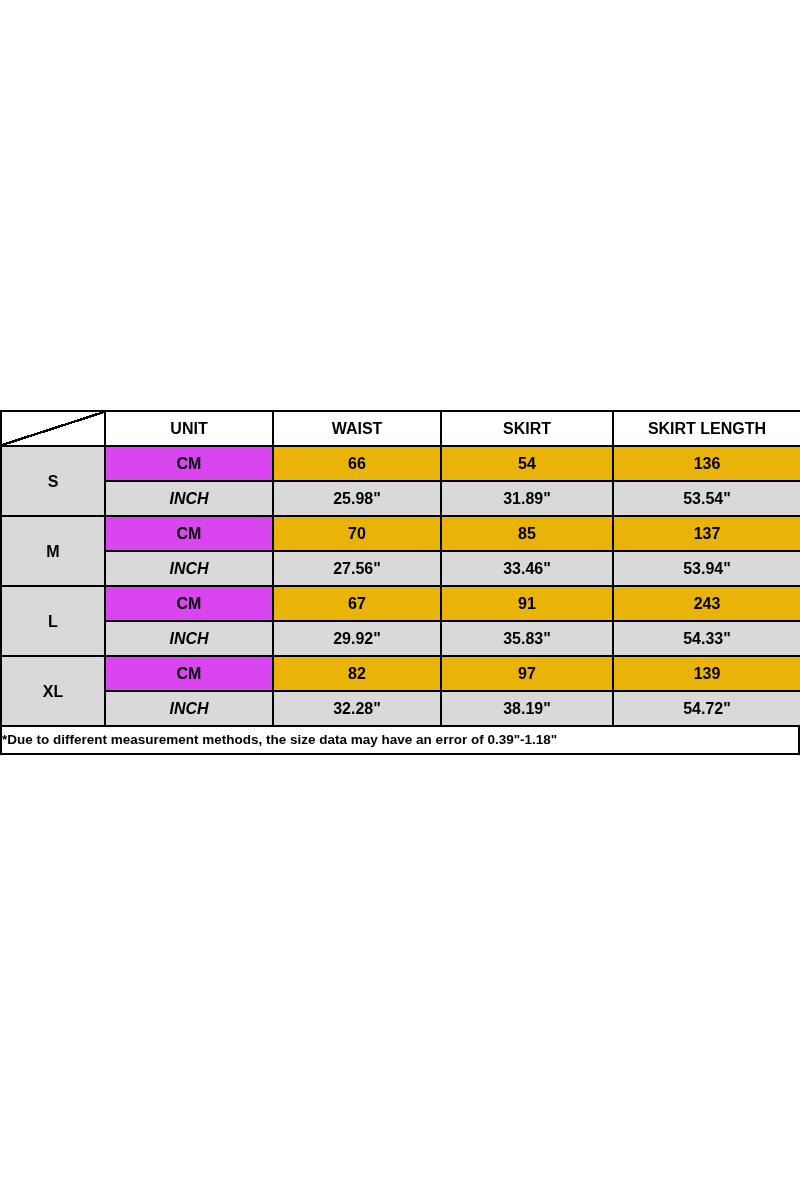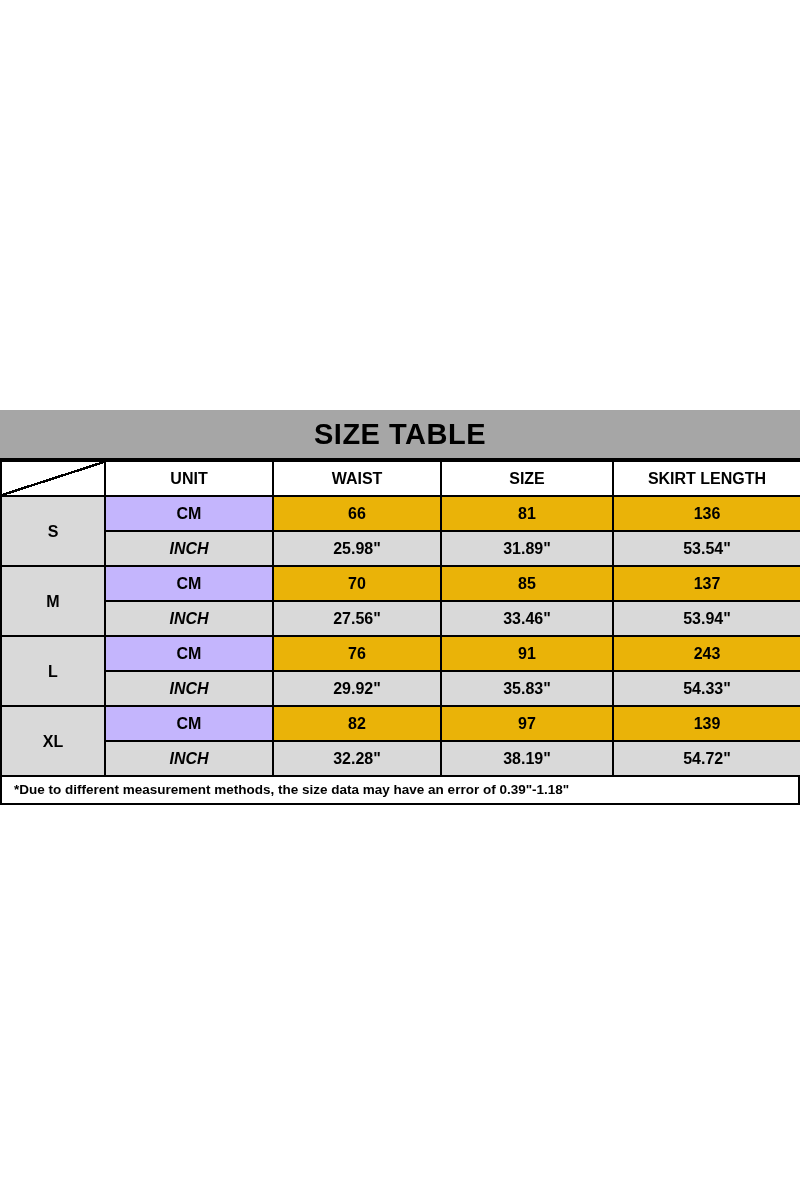--- a/index.html
+++ b/index.html
@@ -77,65 +77,64 @@
   }
 
   td.size-cell {
     background: #d9d9d9;
     font-size: 24px;
   }
 
   tr.row-cm td.data { background: #eab308; }
   tr.row-inch td.data { background: #d9d9d9; }
   tr.row-inch td.unit { background: #d9d9d9; font-style: italic; }
-  tr.row-cm td.unit { background: #c4b5fd; }
+  tr.row-cm td.unit { background: #d946ef; }
 
   .note {
     border-left: 2px solid #000000;
     border-right: 2px solid #000000;
     border-bottom: 2px solid #000000;
     background: #ffffff;
     font-size: 13.5px;
     font-weight: bold;
     color: #000000;
-    padding: 5px 4px 6px 12px;
+    padding: 5px 4px 6px 0;
     box-sizing: border-box;
     width: 800px;
     font-family: "Liberation Sans", sans-serif;
   }
 </style>
 </head>
 <body>
 
 <div id="size-table-wrap">
 
-  <div class="title-bar">SIZE TABLE</div>
 
   <table class="size-table">
     <colgroup>
       <col class="c-size">
       <col class="c-unit">
       <col class="c-waist">
       <col class="c-chest">
       <col class="c-skirt">
     </colgroup>
     <tbody>
       <tr>
         <td class="corner"></td>
         <td class="hdr">UNIT</td>
         <td class="hdr">WAIST</td>
-        <td class="hdr">SIZE</td>
+        <td class="hdr">SKIRT</td>
         <td class="hdr">SKIRT LENGTH</td>
       </tr>
 
       <tr class="row-cm">
         <td class="size-cell" rowspan="2">S</td>
         <td class="unit">CM</td>
         <td class="data">66</td>
-        <td class="data">81</td>
+        <td class="data">54</td>
         <td class="data">136</td>
       </tr>
       <tr class="row-inch">
         <td class="unit">INCH</td>
         <td class="data">25.98"</td>
         <td class="data">31.89"</td>
         <td class="data">53.54"</td>
       </tr>
 
       <tr class="row-cm">
@@ -148,21 +147,21 @@
       <tr class="row-inch">
         <td class="unit">INCH</td>
         <td class="data">27.56"</td>
         <td class="data">33.46"</td>
         <td class="data">53.94"</td>
       </tr>
 
       <tr class="row-cm">
         <td class="size-cell" rowspan="2">L</td>
         <td class="unit">CM</td>
-        <td class="data">76</td>
+        <td class="data">67</td>
         <td class="data">91</td>
         <td class="data">243</td>
       </tr>
       <tr class="row-inch">
         <td class="unit">INCH</td>
         <td class="data">29.92"</td>
         <td class="data">35.83"</td>
         <td class="data">54.33"</td>
       </tr>
 

